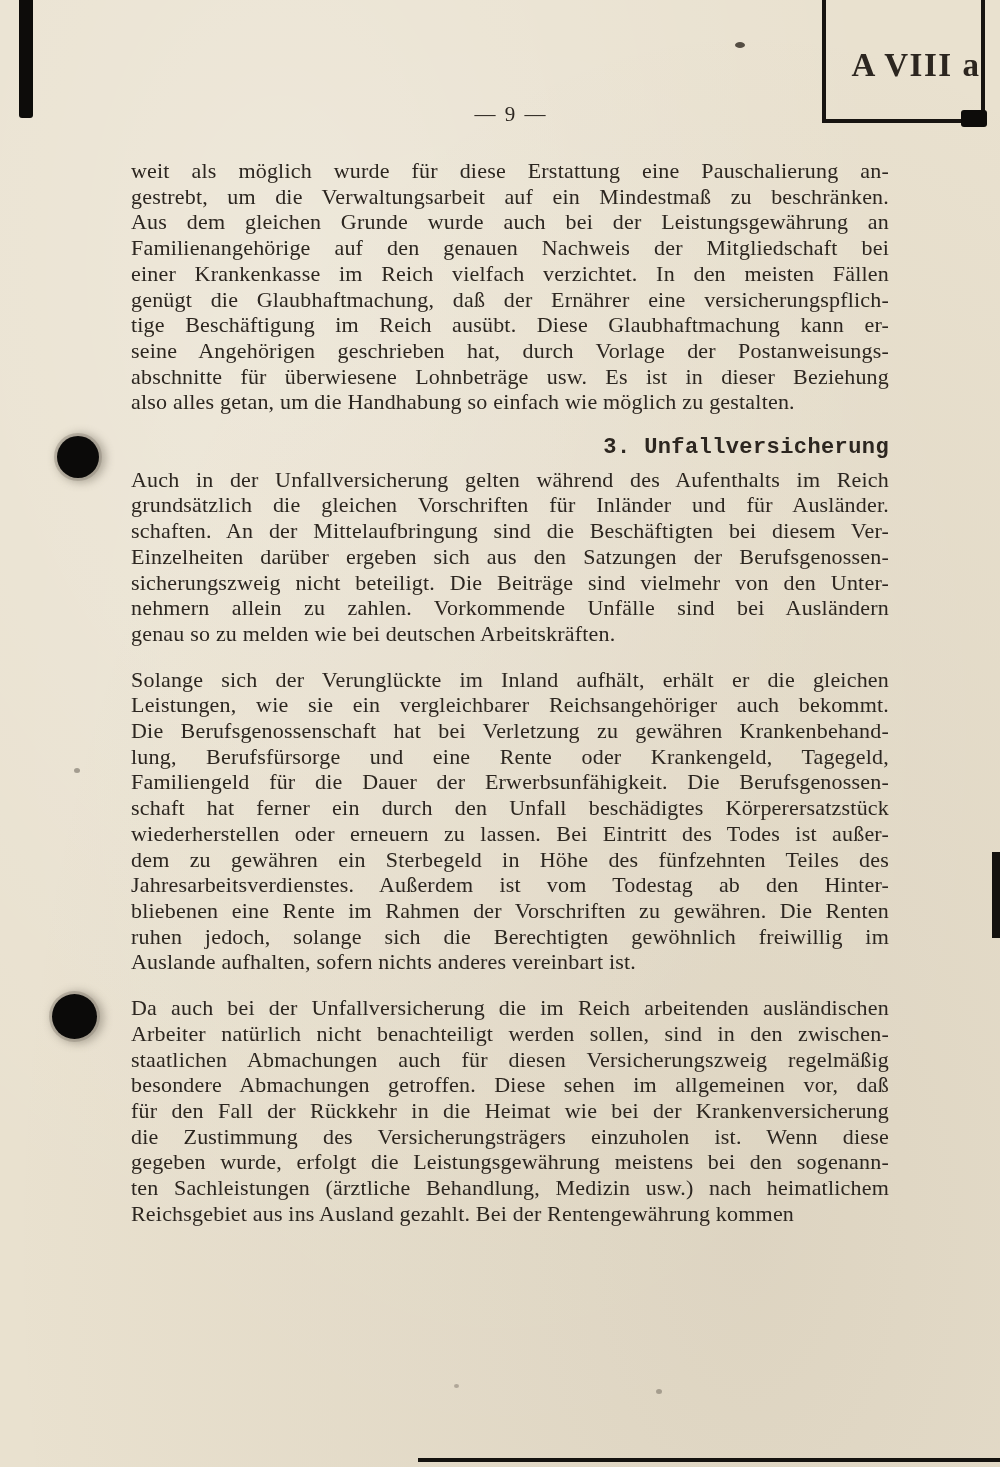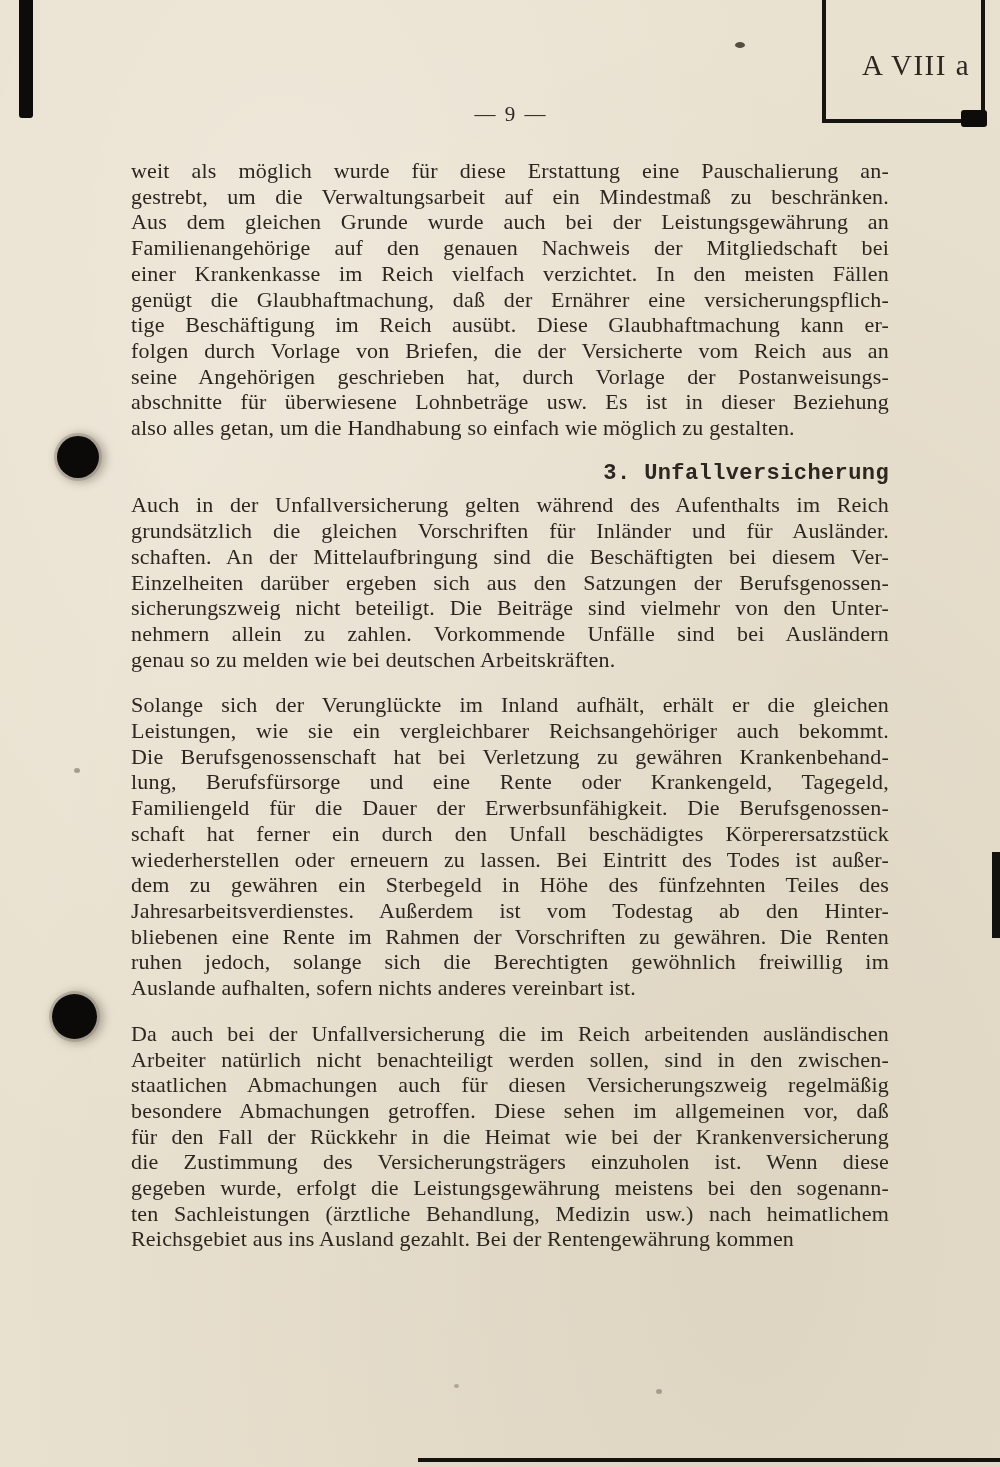--- a/index.html
+++ b/index.html
@@ -63,22 +63,22 @@
     left: 822px;
     top: -10px;
     width: 155px;
     height: 125px;
     border: 4px solid #171411;
     display: flex;
     align-items: center;
     justify-content: center;
   }
   .stamp-text {
-    font-weight: normal;
-    font-size: 29px;
+    font-weight: bold;
+    font-size: 33px;
     letter-spacing: 1.5px;
     padding-top: 18px;
     margin-left: 25px;
   }
   .stamp-corner-blob {
     position: absolute;
     left: 961px;
     top: 110px;
     width: 26px;
     height: 17px;
@@ -161,21 +161,20 @@
 
   <div class="text-block" id="text-block">
       <div class="para">
         <div class="line">weit als möglich wurde für diese Erstattung eine Pauschalierung an-</div>
         <div class="line">gestrebt, um die Verwaltungsarbeit auf ein Mindestmaß zu beschränken.</div>
         <div class="line">Aus dem gleichen Grunde wurde auch bei der Leistungsgewährung an</div>
         <div class="line">Familienangehörige auf den genauen Nachweis der Mitgliedschaft bei</div>
         <div class="line">einer Krankenkasse im Reich vielfach verzichtet. In den meisten Fällen</div>
         <div class="line">genügt die Glaubhaftmachung, daß der Ernährer eine versicherungspflich-</div>
         <div class="line">tige Beschäftigung im Reich ausübt. Diese Glaubhaftmachung kann er-</div>
-        <div class="line">folgen durch Vorlage von Briefen, die der Versicherte vom Reich aus an</div>
         <div class="line">seine Angehörigen geschrieben hat, durch Vorlage der Postanweisungs-</div>
         <div class="line">abschnitte für überwiesene Lohnbeträge usw. Es ist in dieser Beziehung</div>
         <div class="line last">also alles getan, um die Handhabung so einfach wie möglich zu gestalten.</div>
       </div>
       <div class="heading">3. Unfallversicherung</div>
       <div class="para">
         <div class="line">Auch in der Unfallversicherung gelten während des Aufenthalts im Reich</div>
         <div class="line">grundsätzlich die gleichen Vorschriften für Inländer und für Ausländer.</div>
         <div class="line">schaften. An der Mittelaufbringung sind die Beschäftigten bei diesem Ver-</div>
         <div class="line">Einzelheiten darüber ergeben sich aus den Satzungen der Berufsgenossen-</div>

